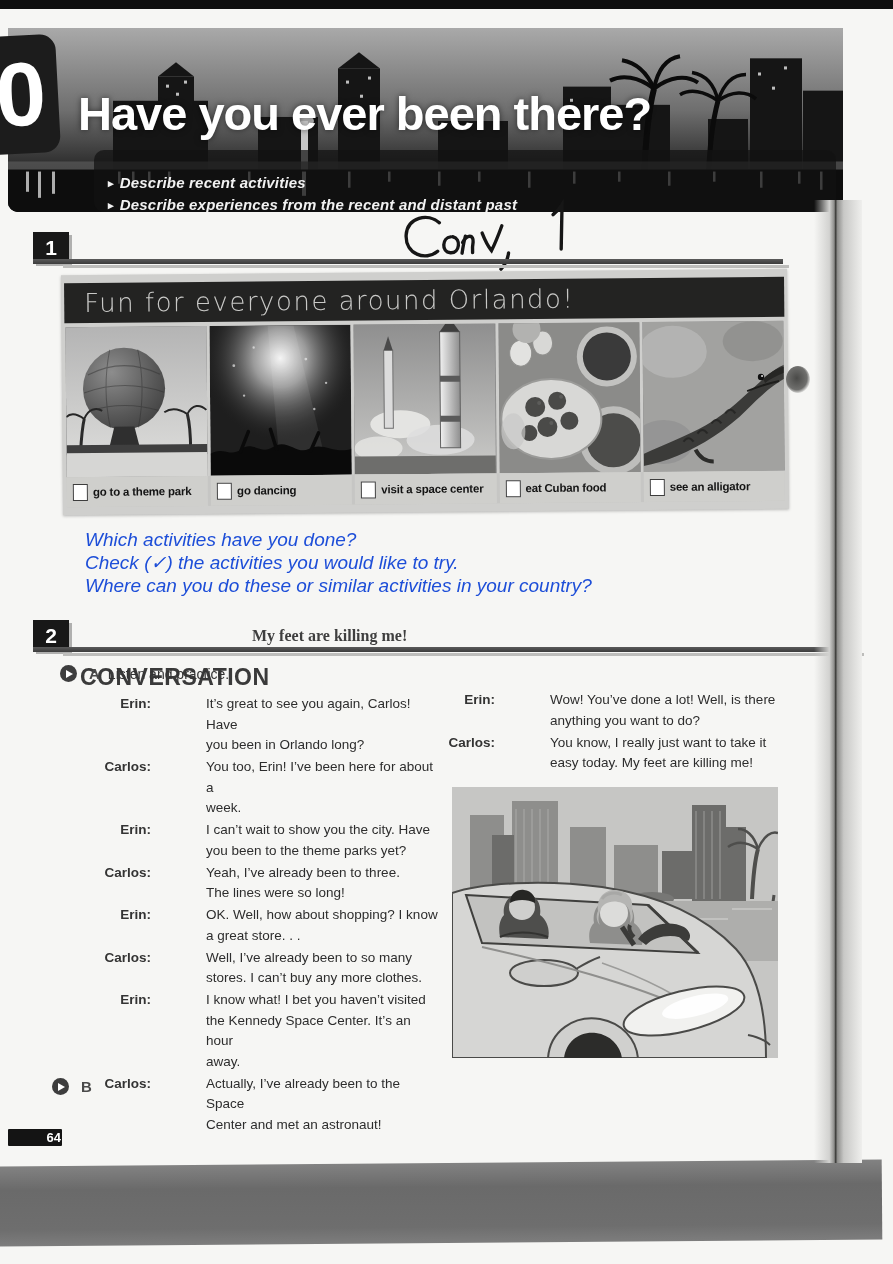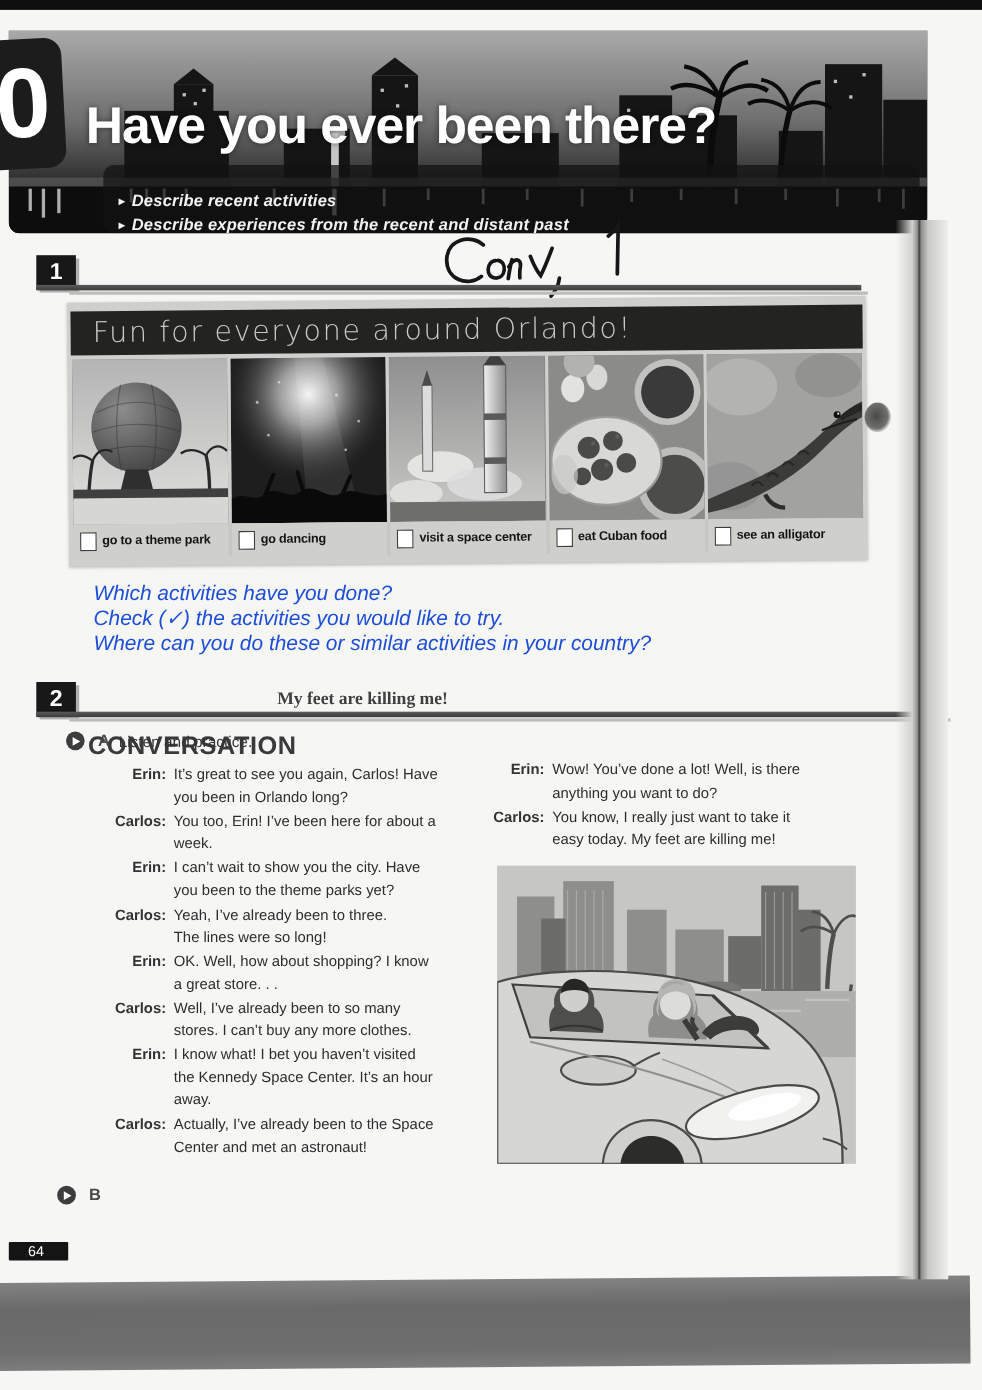--- a/index.html
+++ b/index.html
@@ -77,34 +77,34 @@
   .playable{display:flex;align-items:center;}
   .play-icon{
     width:17px;height:17px;border-radius:50%;background:#3d3d3d;flex:none;
     display:flex;align-items:center;justify-content:center;
   }
   .play-icon::after{content:"";margin-left:2px;border-left:7px solid #fff;border-top:4.5px solid transparent;border-bottom:4.5px solid transparent;}
   .part-letter{font-size:15px;font-weight:800;color:#4a4a4a;margin:0 8px 0 12px;}
   .part-text{font-size:14px;color:#333;}
 
   .dlg{font-size:13.5px;line-height:20.5px;color:#2d2d2d;}
-  .dlg-row{display:flex;margin-bottom:1.5px;}
+  .dlg-row{display:flex;margin-bottom:1.5px;gap:48px;}
   .dlg-row .spk{flex:none;text-align:right;font-weight:800;color:#333;padding-right:7px;}
   .dlg-left .spk{width:58px;}
   .dlg-right .spk{width:55px;}
   .dlg-row .txt{flex:1;white-space:pre-line;}
 
   .car-illustration{left:452px;top:787px;width:326px;height:271px;background:#c9c9c9;}
   .car-illustration svg{display:block;width:100%;height:100%;}
 
   
   .page-num-box{
     left:8px;top:1129px;width:54px;height:17px;background:#141414;color:#fff;
-    font-size:13px;font-weight:400;display:flex;align-items:center;justify-content:flex-end;
-    padding-right:22px;box-sizing:border-box;border-radius:1px;
+    font-size:13px;font-weight:700;display:flex;align-items:center;justify-content:flex-end;
+    padding-right:1px;box-sizing:border-box;border-radius:1px;
   }
   .bottom-bar{
     left:-4px;top:1163px;width:886px;height:80px;
     background:linear-gradient(#828282,#6a6a6a 30%,#6e6e6e 80%,#7d7d7d);
     transform:rotate(-.45deg);
   }
   .edge-strip{
     left:814px;top:200px;width:48px;height:963px;
     background:linear-gradient(to right,rgba(200,200,200,0) 0%,#d2d2d0 32%,#8d8d8b 42%,#3c3c3a 45%,#8f8f8d 49%,#c8c8c6 62%,#efefed 100%);
   }

